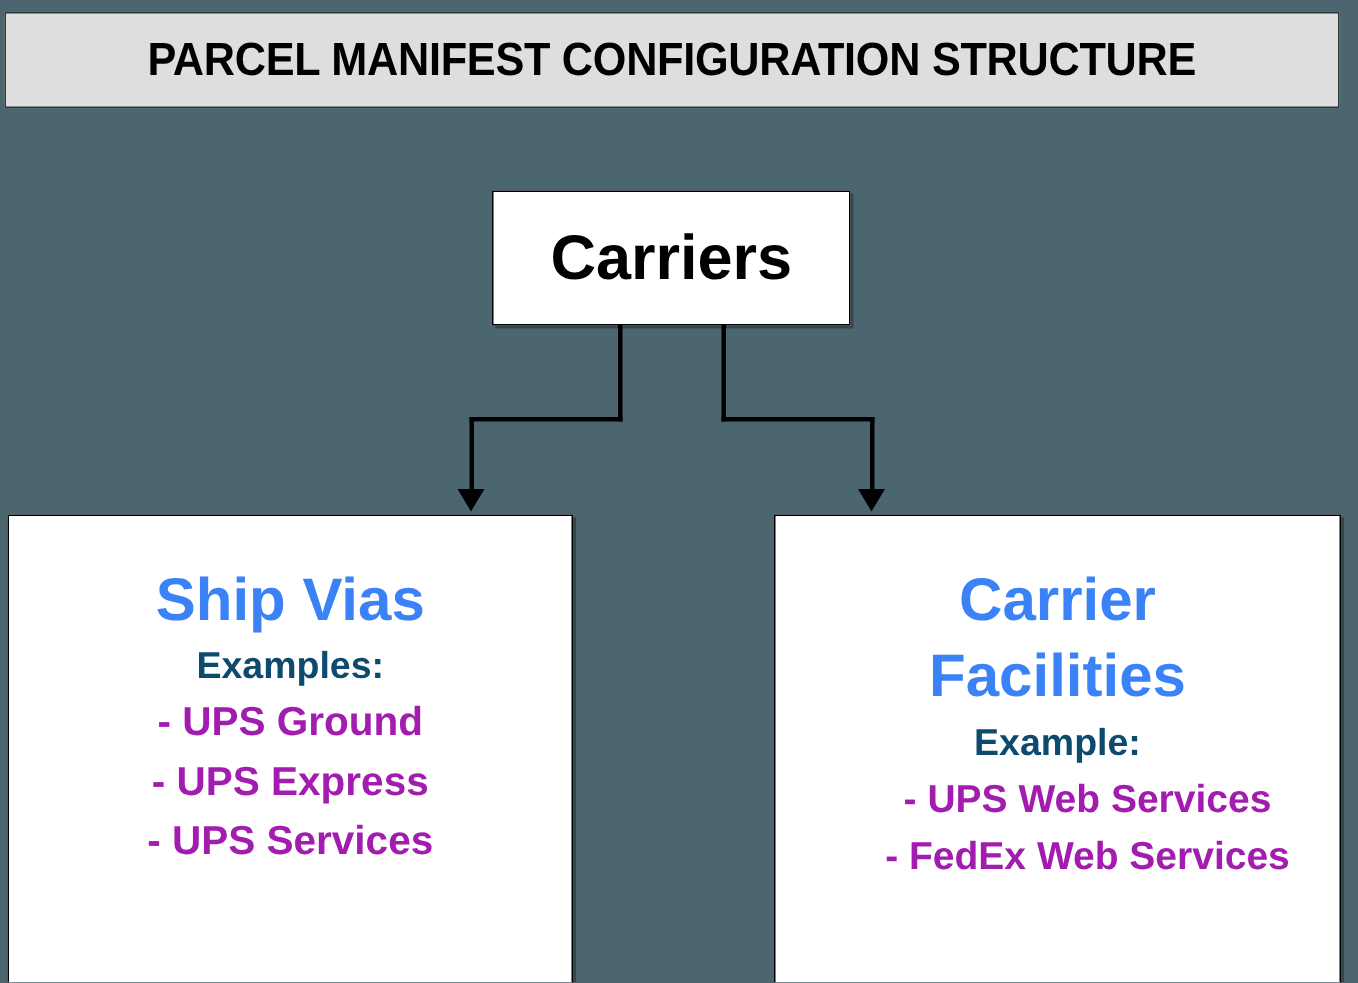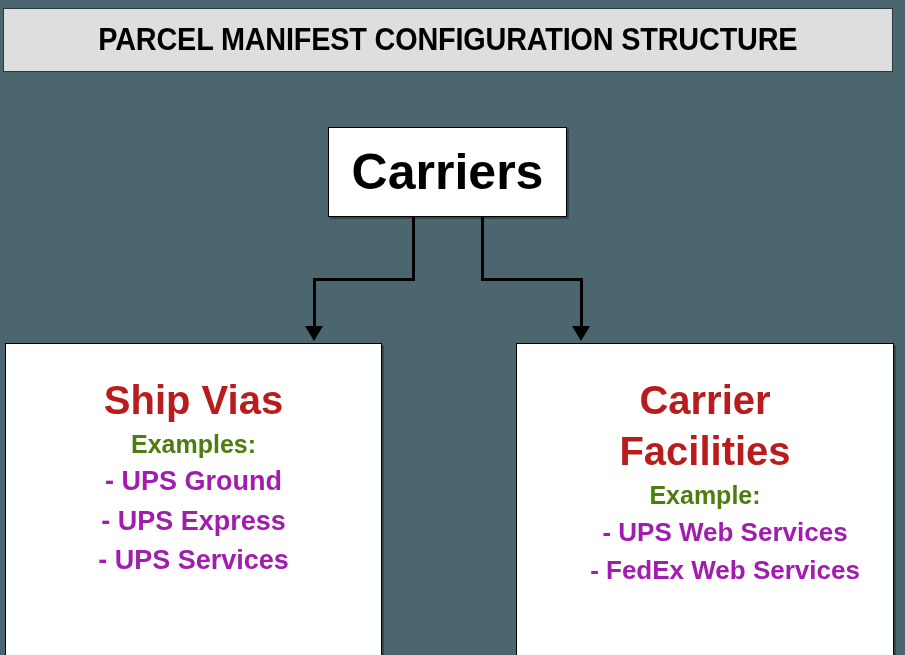--- a/index.html
+++ b/index.html
@@ -53,51 +53,51 @@
   .node-root {
     left: 328px;
     top: 127px;
     width: 239px;
     height: 90px;
     display: flex;
     align-items: center;
     justify-content: center;
   }
   .node-root .node-title {
-    font-size: 50px;
+    font-size: 42px;
     font-weight: bold;
     color: #000;
     line-height: 1.05;
     text-align: left;
   }
 
   
   .node-leaf {
     top: 343px;
     height: 320px;
     padding-top: 32px;
     text-align: center;
   }
   .node-leaf-left  { left: 5px;   width: 377px; }
   .node-leaf-right { left: 516px; width: 378px; }
 
   .node-leaf .node-title {
     font-size: 40px;
     font-weight: bold;
-    color: #b91c1c;
+    color: #3b82f6;
     line-height: 1.22;
     margin: 0 0 2px 0;
     text-align: center;
   }
   .node-leaf-right .node-title { font-size: 40px; }
 
   .node-subtitle {
     font-size: 25px;
     font-weight: bold;
-    color: #4d7c0f;
+    color: #0c4a6e;
     line-height: 1.25;
     margin: 4px 0 2px 0;
   }
   .node-list {
     list-style: none;
     margin: 0;
     padding: 0;
   }
   .node-list li {
     font-size: 27px;

